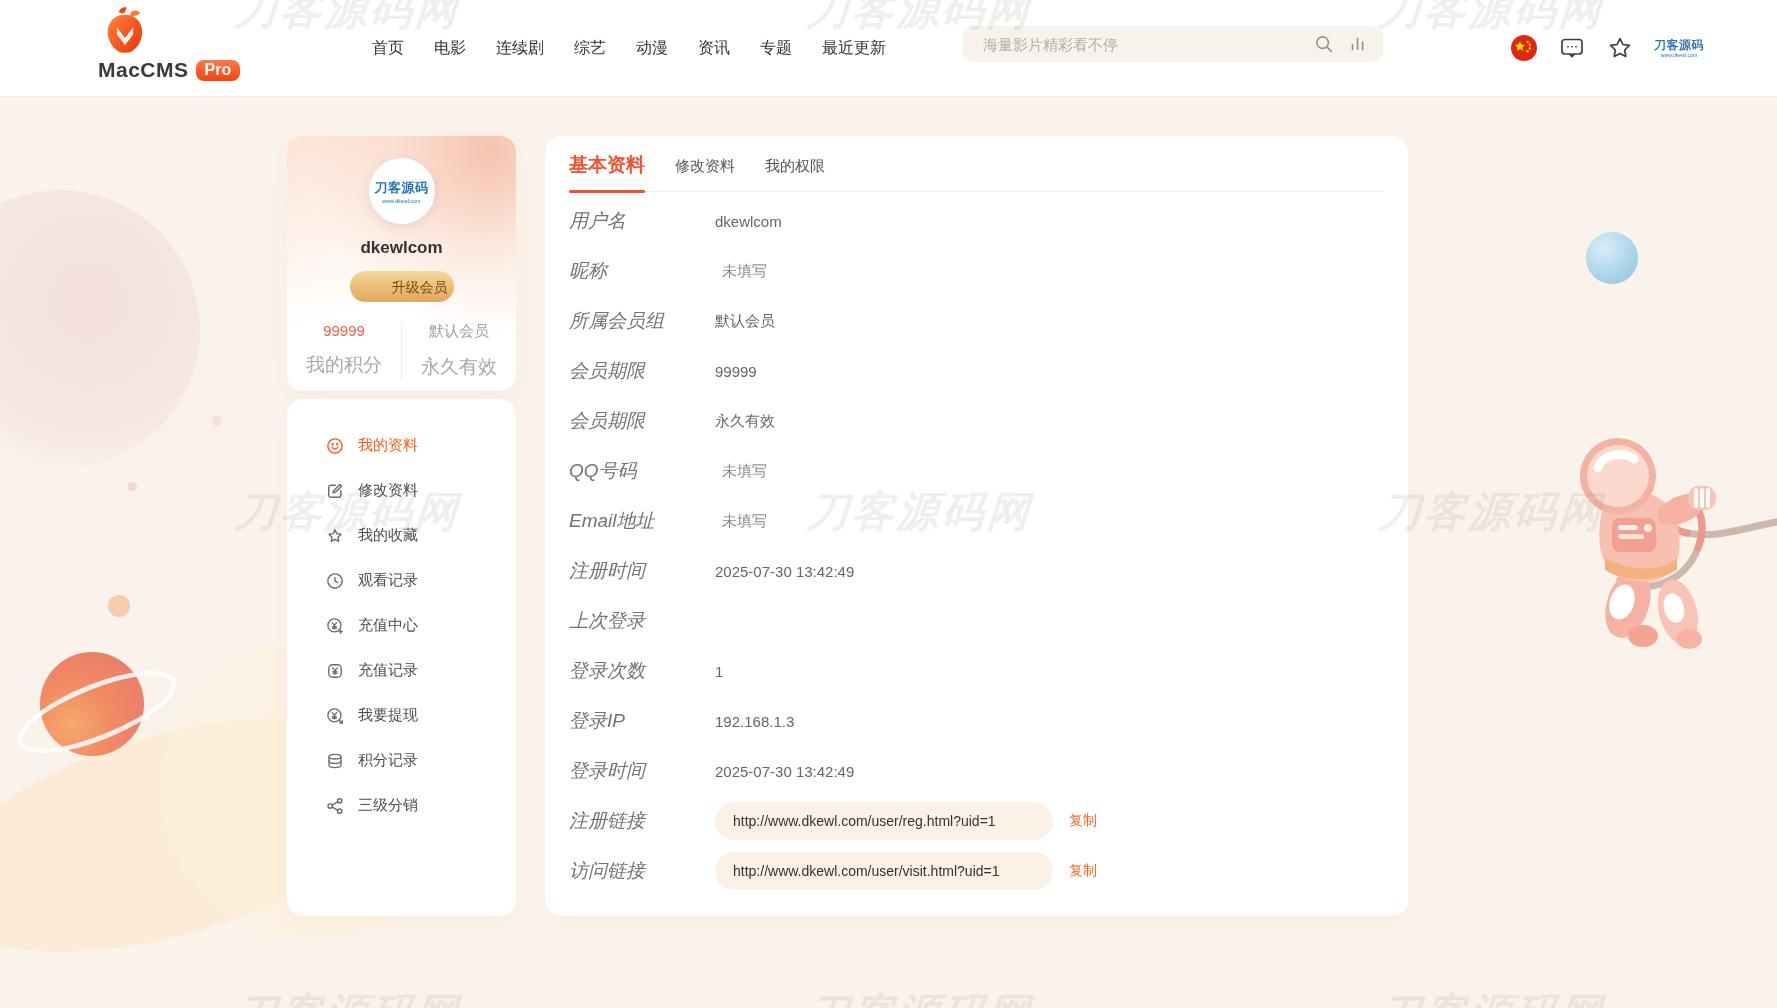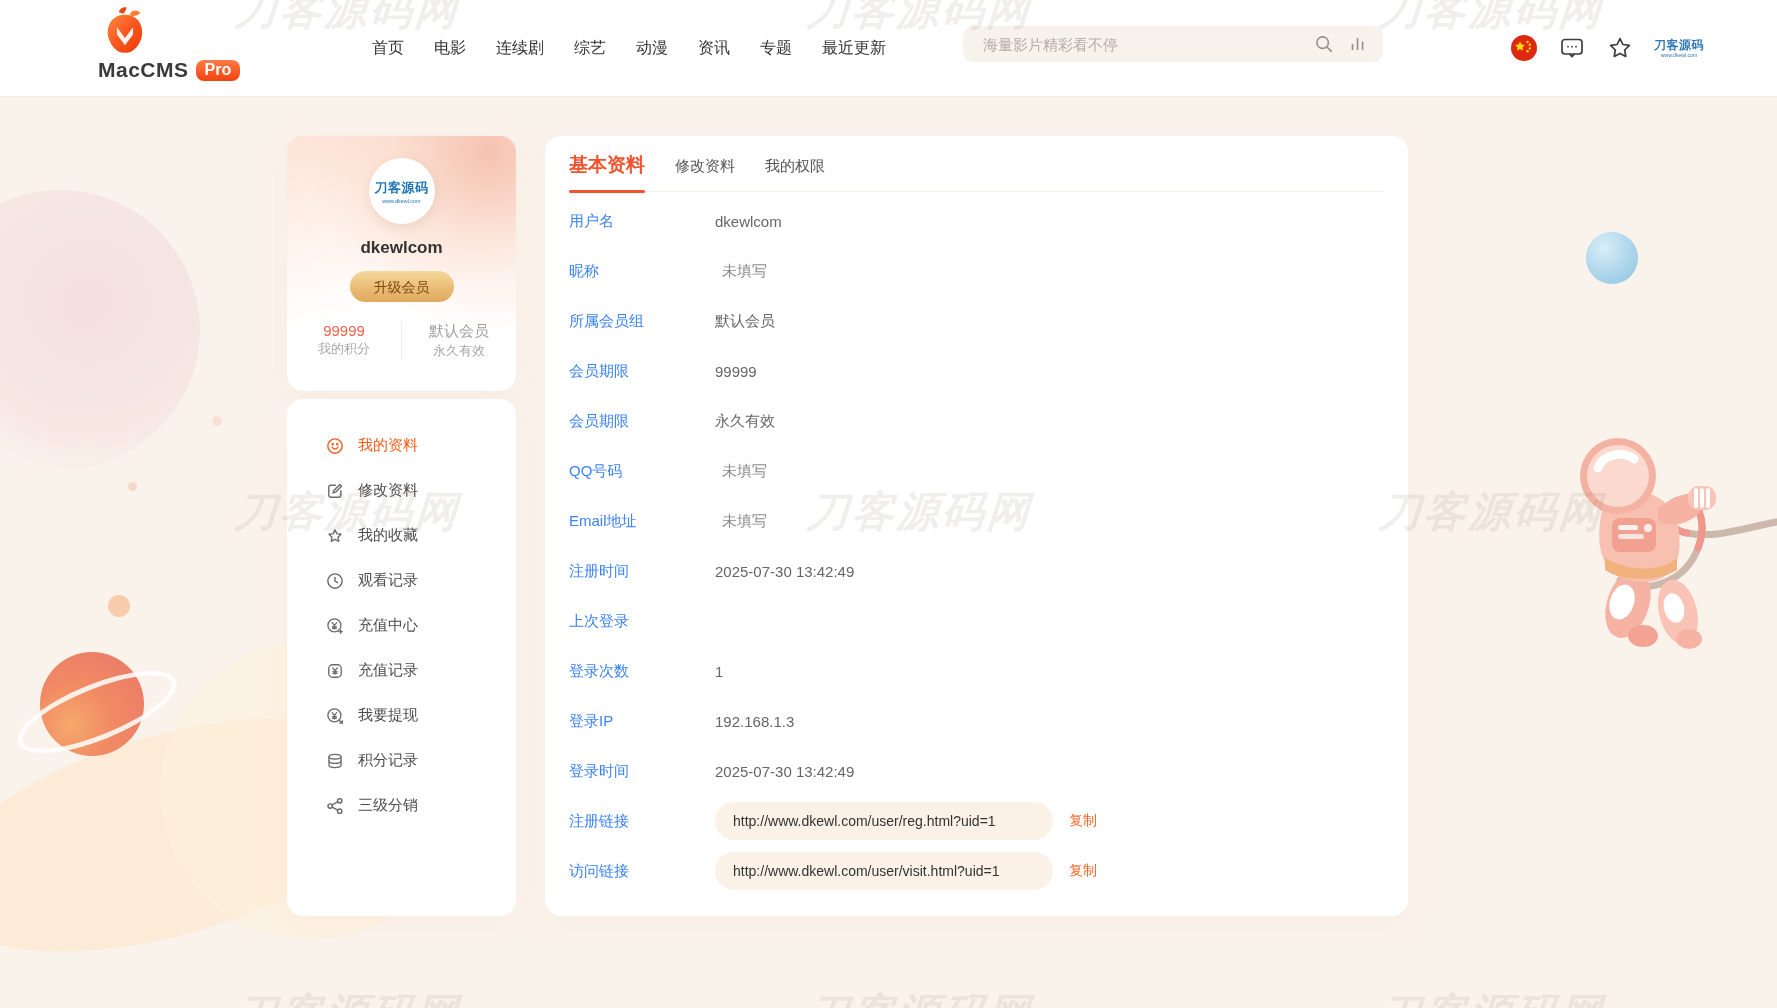--- a/index.html
+++ b/index.html
@@ -61,47 +61,47 @@
                linear-gradient(165deg,#fce3d6 0%, #fef3ec 34%, #ffffff 62%);
     box-shadow:0 8px 26px rgba(230,160,110,.08);}
   .avatar{width:66px;height:66px;border-radius:50%;background:#fff;margin:22px auto 0;
     display:flex;flex-direction:column;align-items:center;justify-content:center;
     box-shadow:0 4px 12px rgba(150,90,60,.14);}
   .avatar .a1{font-size:13px;font-weight:800;color:#1f74b8;letter-spacing:.5px;}
   .avatar .a2{font-size:6px;color:#1f74b8;transform:scale(.9);margin-top:1px;}
   .username{text-align:center;font-size:17px;font-weight:600;color:#333;margin-top:14px;}
   .upgrade-btn{display:block;width:104px;height:31px;line-height:31px;margin:13px auto 0;border:none;
     border-radius:16px;background:linear-gradient(180deg,#f6d99c 0%,#e9bc74 55%,#e0a95e 100%);
-    color:#7c4a12;font-size:14px;text-align:center;cursor:pointer;font-family:inherit;}
+    color:#7c4a12;font-size:14px;text-align:right;cursor:pointer;font-family:inherit;}
   .stats{display:flex;margin-top:20px;}
   .stat{flex:1;text-align:center;}
   .stat + .stat{border-left:1px solid #f0ece7;}
   .stat .v{font-size:15px;color:#a0a0a0;}
   .stat .v.hot{color:#f2604b;}
-  .stat .l{font-size:13px;color:#a8a8a8;margin-top:1px;}
+  .stat .l{font-size:19px;color:#a8a8a8;margin-top:13px;}
   .menu-card{position:absolute;left:287px;top:399px;width:229px;height:517px;border-radius:16px;background:#fff;
     z-index:2;padding-top:24px;box-sizing:border-box;box-shadow:0 8px 26px rgba(230,160,110,.06);}
   .menu-item{height:45px;display:flex;align-items:center;padding-left:38px;gap:13px;cursor:pointer;
     color:#4c4c4c;font-size:15px;}
   .menu-item.active{color:#f95c17;}
   .menu-item .mi{width:20px;height:20px;color:#6b6b6b;}
   .menu-item.active .mi{color:#f95c17;}
   .menu-item .mi svg{width:20px;height:20px;display:block;}
   
   .detail-card{position:absolute;left:545px;top:136px;width:863px;height:780px;border-radius:16px;background:#fff;
     z-index:2;box-sizing:border-box;box-shadow:0 8px 26px rgba(230,160,110,.06);}
   .tabs{display:flex;align-items:baseline;gap:30px;margin:16px 24px 0;padding-bottom:13px;
     border-bottom:1px solid #f3ede5;}
   .tab{font-size:15px;color:#555;cursor:pointer;position:relative;}
   .tab.active{font-size:19px;font-weight:700;color:#f4512c;}
   .tab.active::after{content:"";position:absolute;left:0;right:0;bottom:-15px;height:3px;background:#f4512c;
     border-radius:2px;}
   .rows{padding:4px 24px 0;}
   .row{display:flex;align-items:center;height:50px;}
-  .row-label{width:146px;flex:0 0 146px;font-size:15px;color:#3b82f6;}
+  .row-label{width:146px;flex:0 0 146px;font-size:19px;color:#737373;font-style:italic;}
   .row-value{font-size:15px;color:#666;}
   .row-value.empty{color:#8a8a8a;padding-left:7px;}
   .link-input{width:338px;height:38px;background:#fcf1e7;border:none;outline:none;border-radius:19px;
     padding:0 18px;box-sizing:border-box;font-size:14px;color:#333;
     font-family:"Liberation Sans","DejaVu Sans",sans-serif;}
   .copy-btn{margin-left:16px;color:#ff6321;font-size:14px;cursor:pointer;background:none;border:none;
     font-family:inherit;padding:0;}
 </style>
 </head>
 <body>

